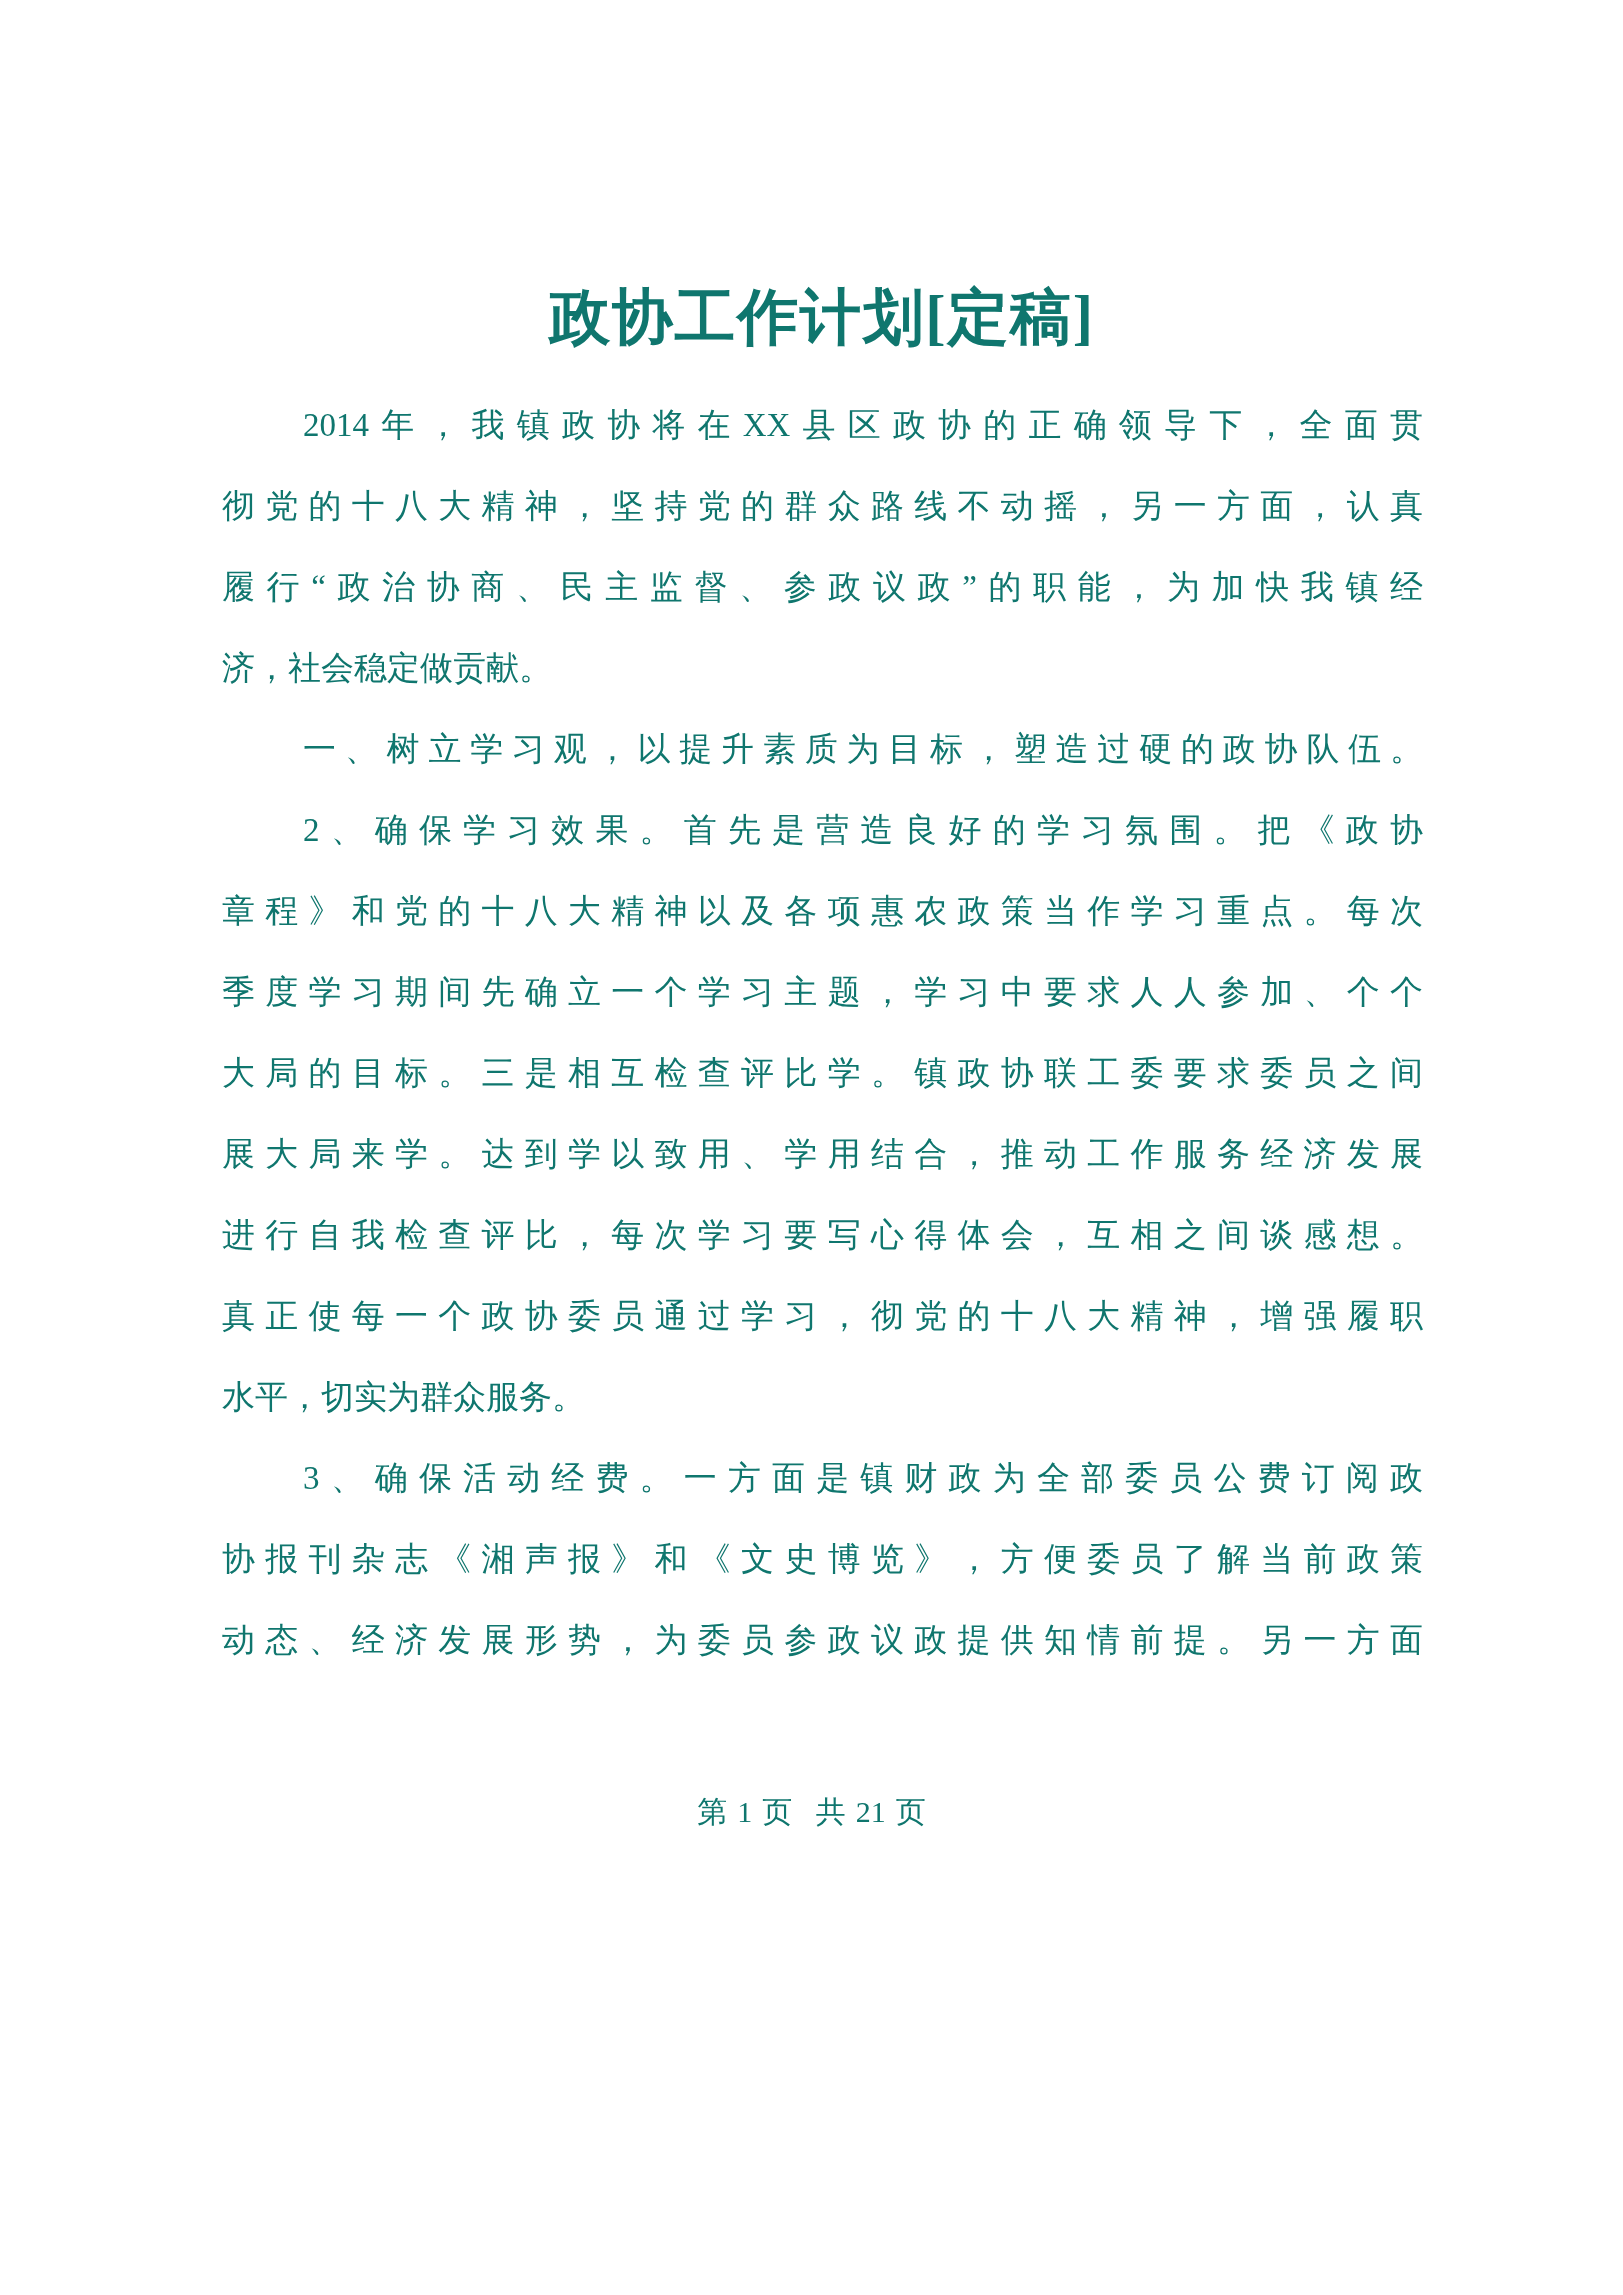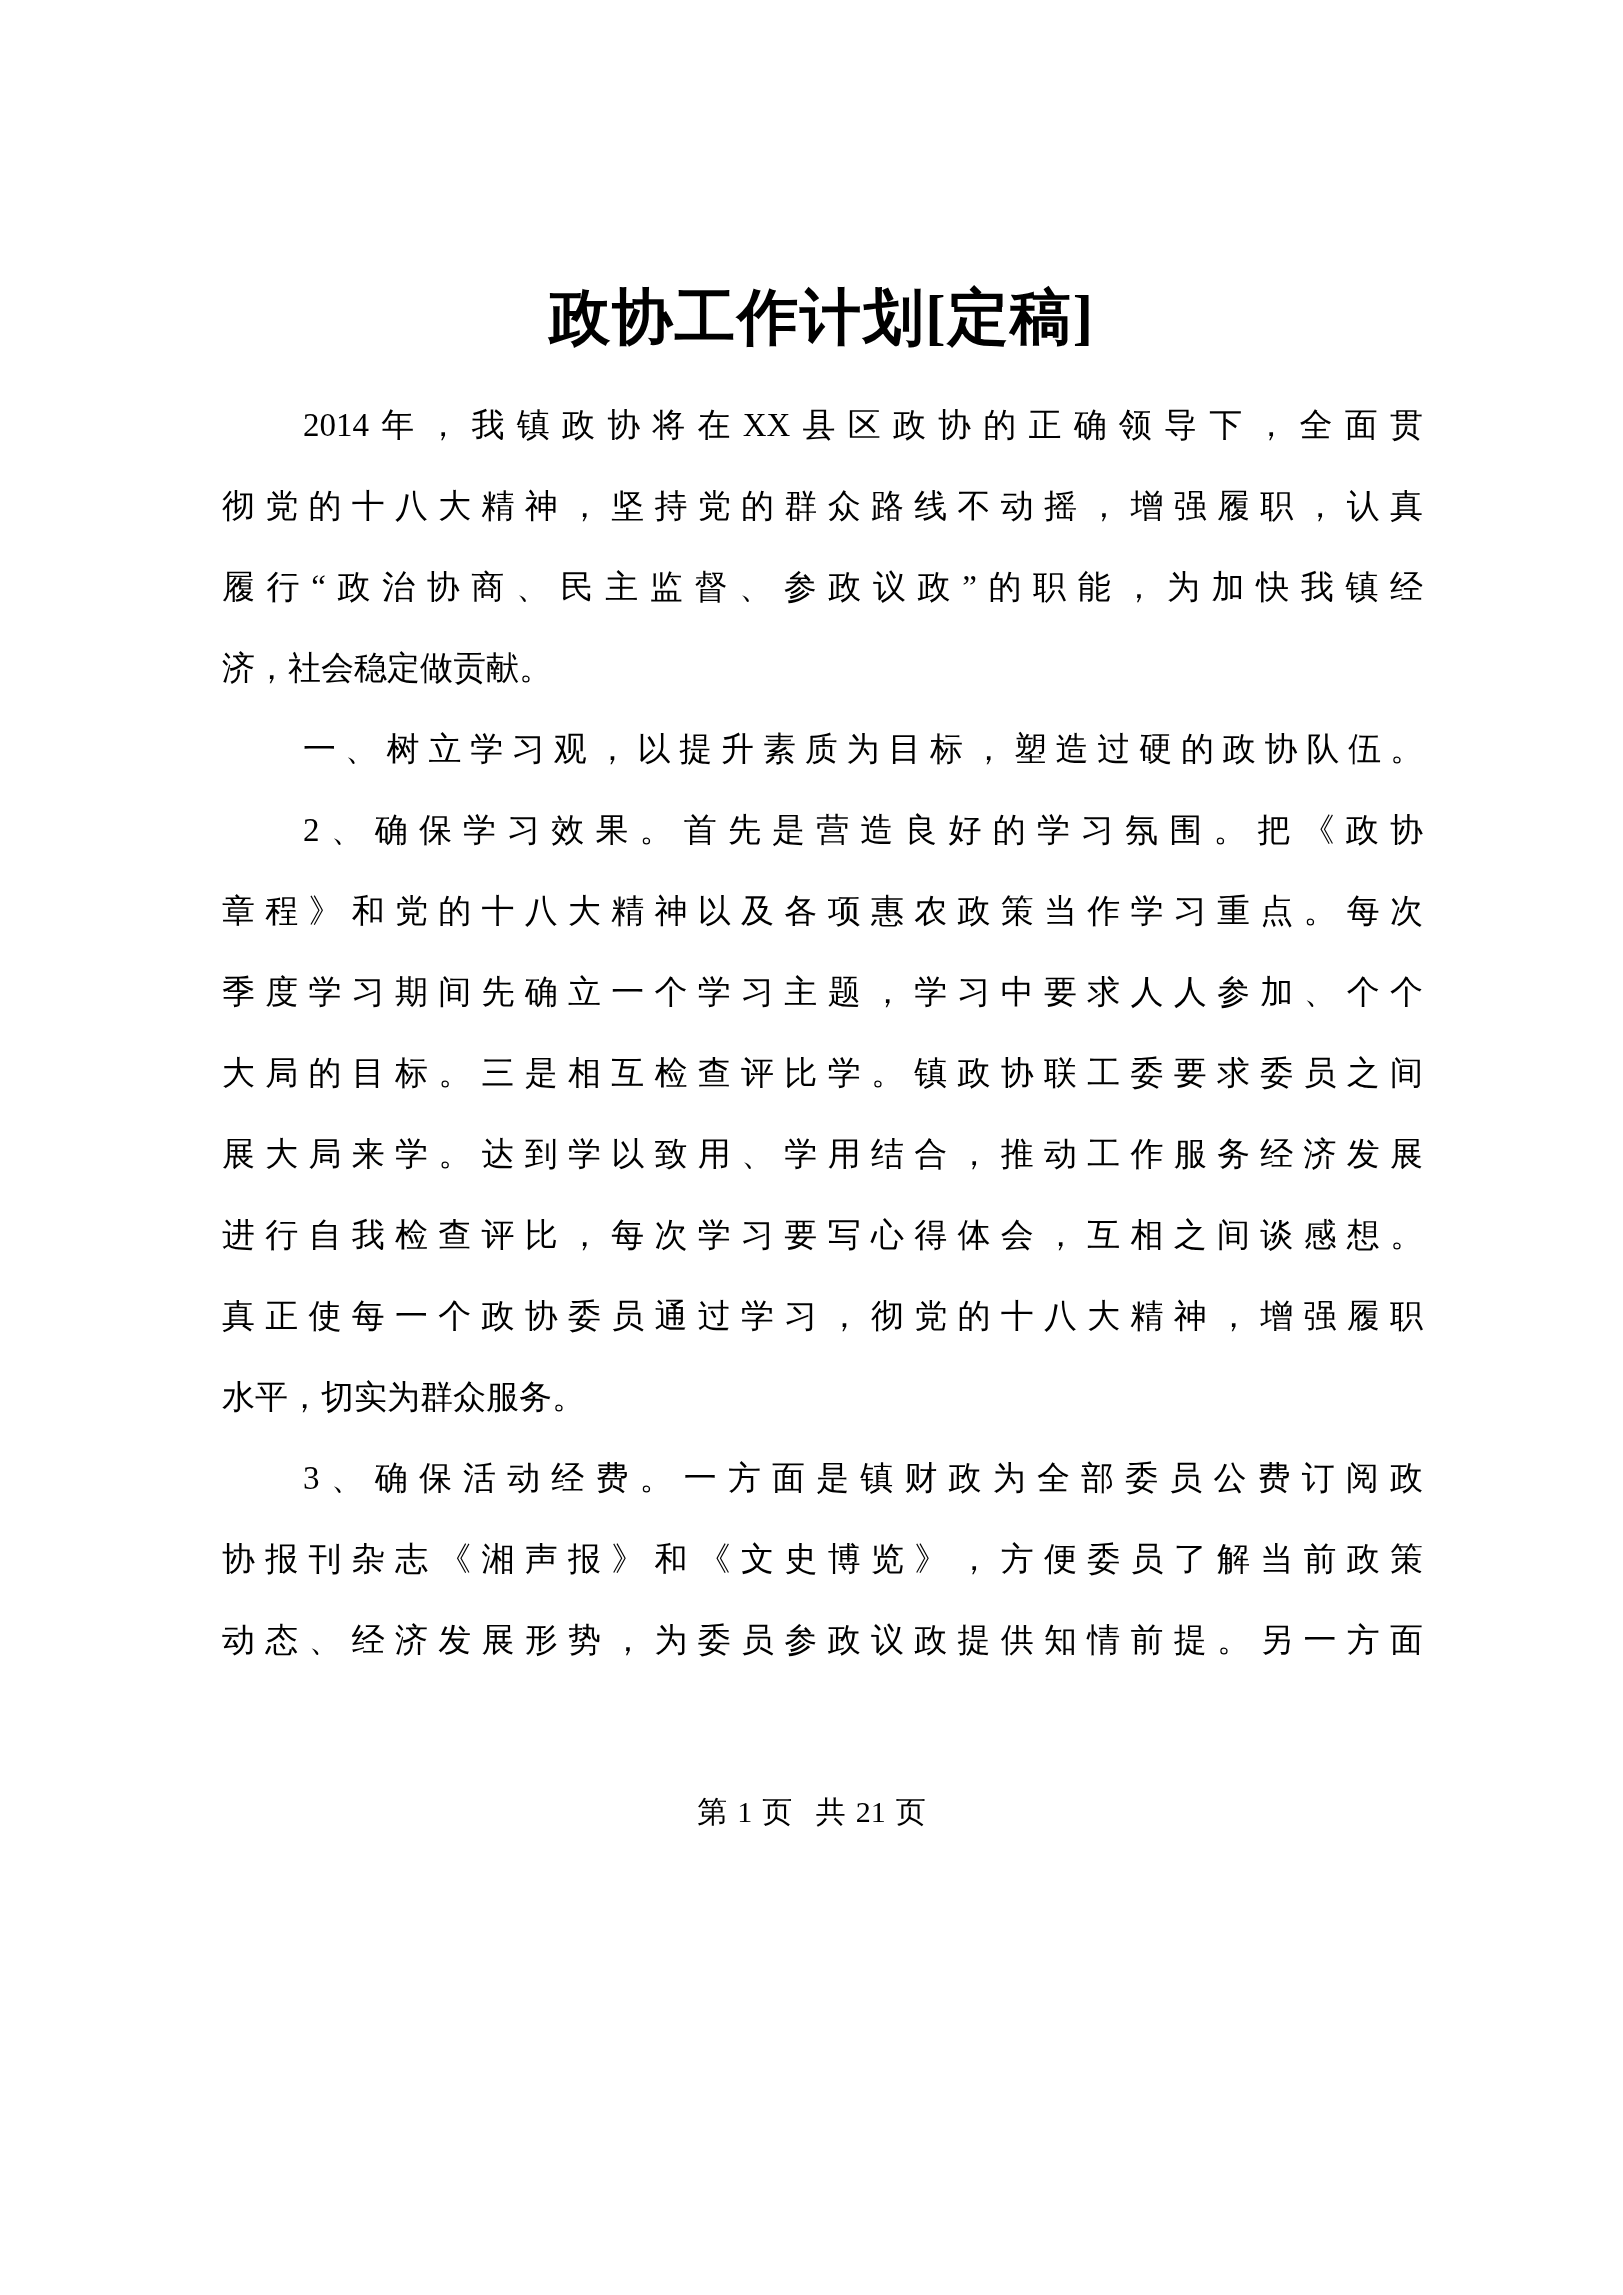--- a/index.html
+++ b/index.html
@@ -5,21 +5,21 @@
   html, body {
     margin: 0;
     padding: 0;
     background: #ffffff;
   }
   .page {
     position: relative;
     width: 1623px;
     height: 2295px;
     background: #ffffff;
-    color: #000000;
+    color: #0f766e;
     font-family: "Liberation Serif", "DejaVu Serif", serif;
     overflow: hidden;
   }
   .title {
     margin: 275px 201px 0 222px;
     text-align: center;
     font-size: 61px;
     line-height: 85px;
     font-weight: bold;
     letter-spacing: 1.7px;
@@ -60,21 +60,21 @@
 </style>
 </head>
 <body>
 
 <div class="page">
   <div class="title">政协工作计划[定稿]</div>
 
   <div class="body-text">
       <div class="paragraph">
         <div class="line indent fill">2014年，我镇政协将在XX县区政协的正确领导下，全面贯</div>
-        <div class="line fill">彻党的十八大精神，坚持党的群众路线不动摇，增强履职，认真</div>
+        <div class="line fill">彻党的十八大精神，坚持党的群众路线不动摇，另一方面，认真</div>
         <div class="line fill">履行“政治协商、民主监督、参政议政”的职能，为加快我镇经</div>
         <div class="line">济，社会稳定做贡献。</div>
       </div>
       <div class="paragraph">
         <div class="line indent fill">一、树立学习观，以提升素质为目标，塑造过硬的政协队伍。</div>
       </div>
       <div class="paragraph">
         <div class="line indent fill">2、确保学习效果。首先是营造良好的学习氛围。把《政协</div>
         <div class="line fill">章程》和党的十八大精神以及各项惠农政策当作学习重点。每次</div>
         <div class="line fill">季度学习期间先确立一个学习主题，学习中要求人人参加、个个</div>

